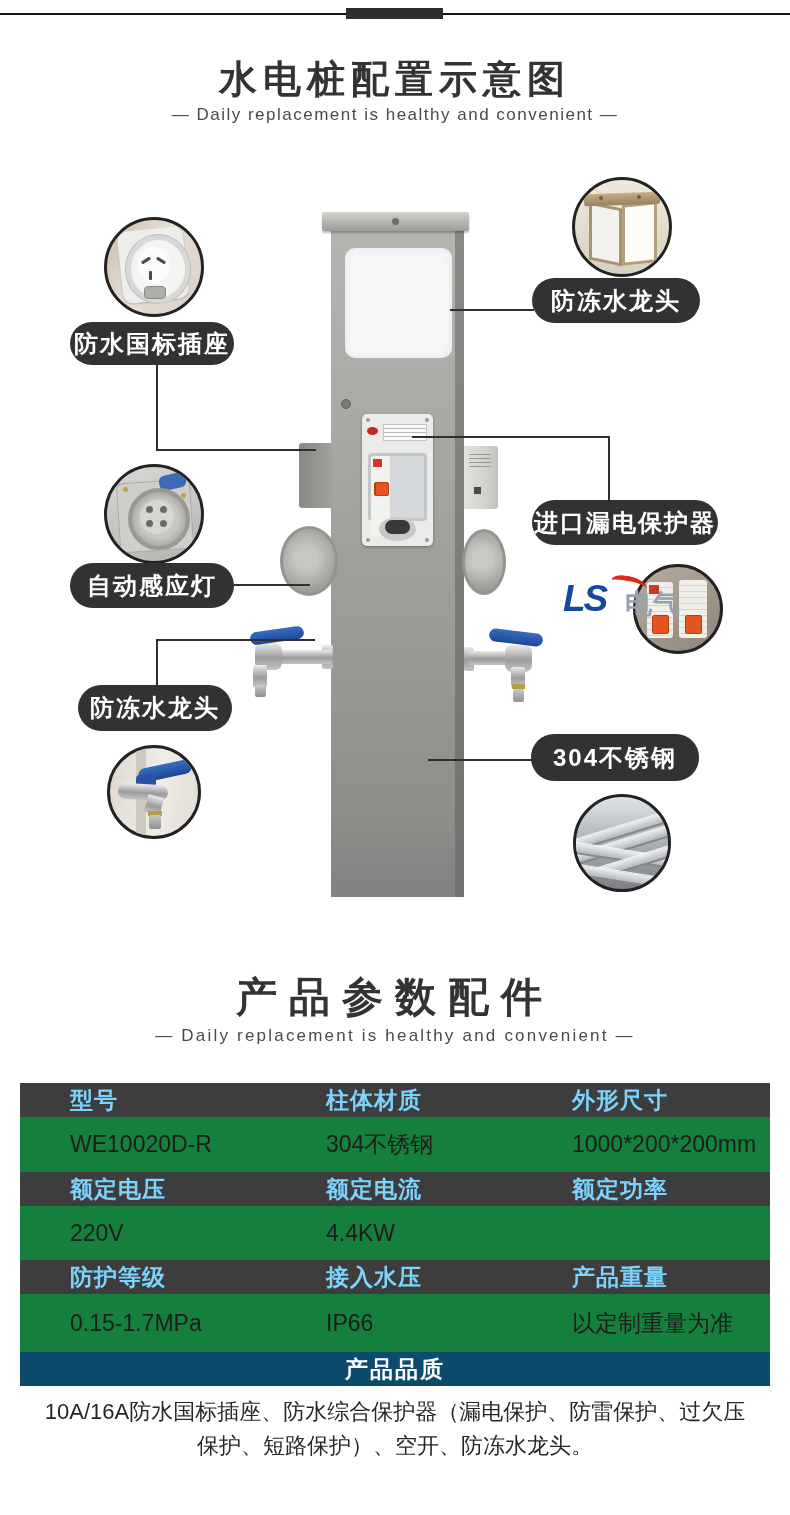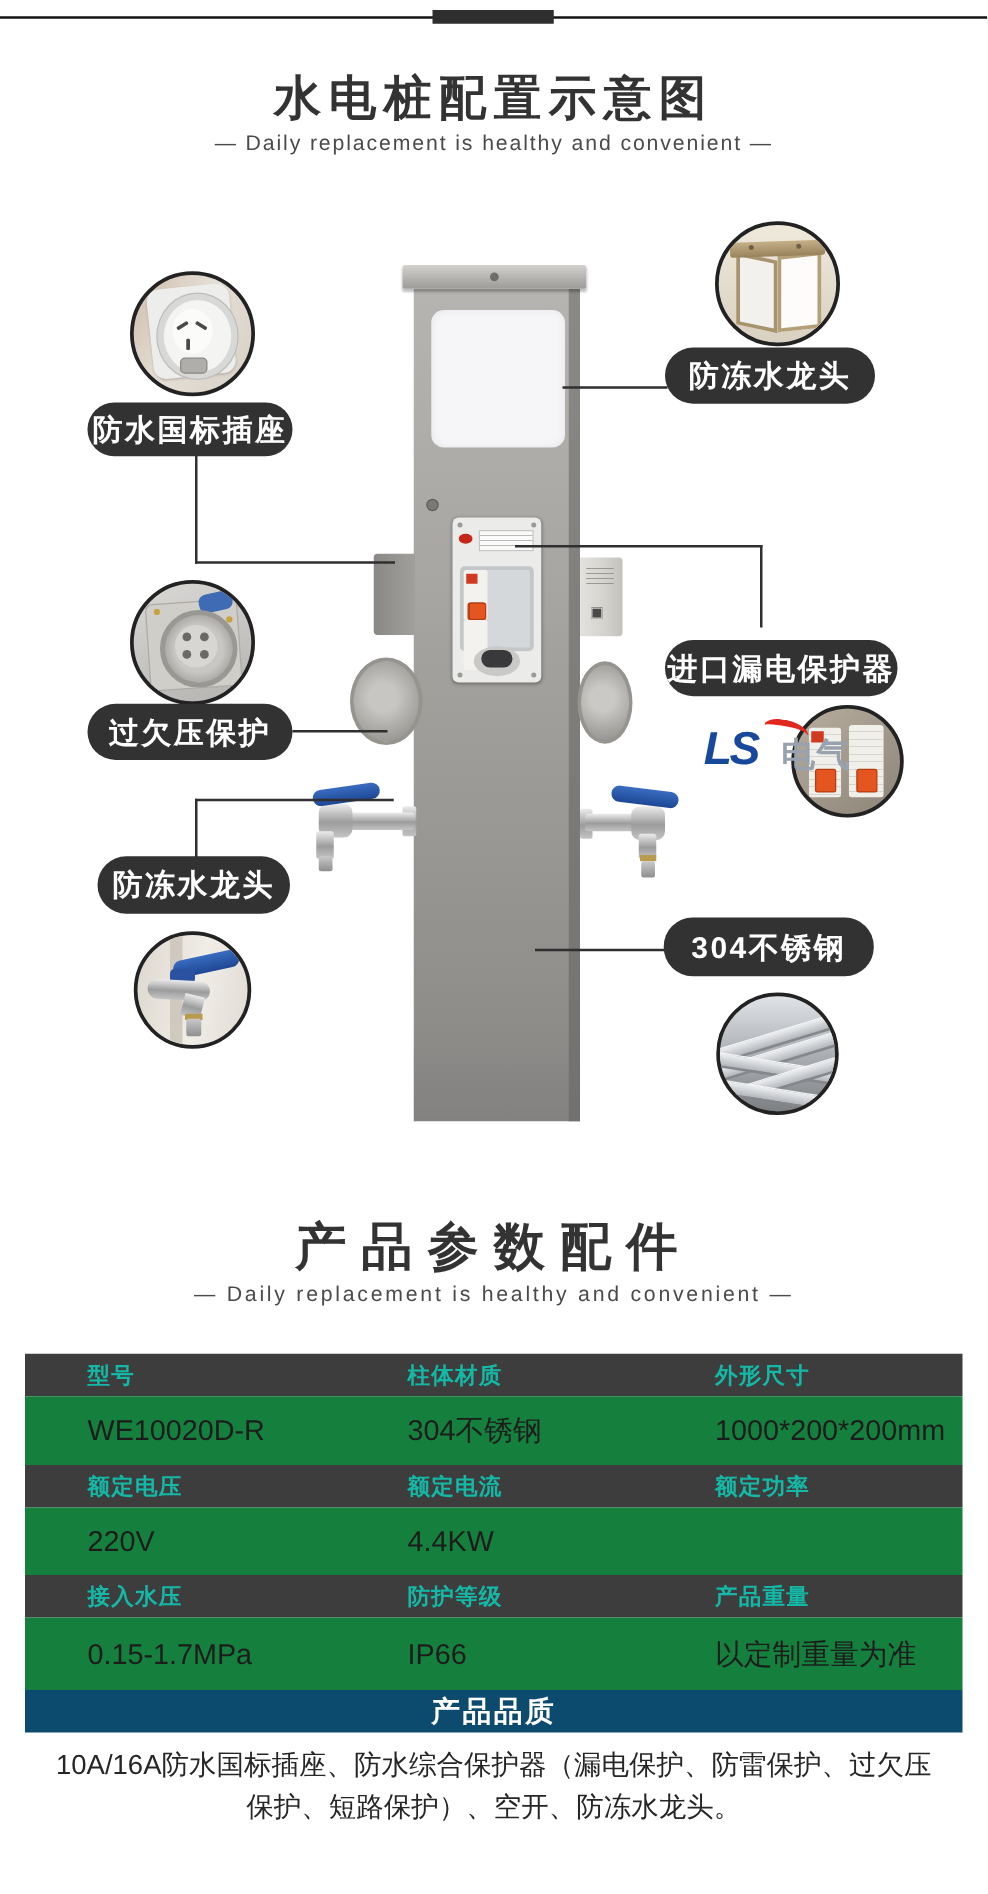--- a/index.html
+++ b/index.html
@@ -159,21 +159,21 @@
   .ls-swoosh{left:48px;top:-2px;width:36px;height:12px;border-top:5px solid #e0281e;
     border-radius:60% 100% 0 0;transform:rotate(8deg);}
   .ls-suffix{left:62px;top:8px;font-size:27px;font-weight:700;color:#98a2ae;letter-spacing:1px;}
 
   
   .spec-table{left:20px;top:1083px;width:750px;}
   .trow{display:flex;align-items:center;padding-left:50px;box-sizing:border-box;width:750px;}
   .trow .cell{flex:0 0 256px;}
   .trow .cell:nth-child(2){flex:0 0 246px;}
   .trow .cell:nth-child(3){flex:1 1 auto;}
-  .thead{background:#3d3d3d;color:#14b8a6;font-weight:700;font-size:18px;letter-spacing:1px;height:34px;}
+  .thead{background:#3d3d3d;color:#7dd3fc;font-weight:700;font-size:23px;letter-spacing:1px;height:34px;}
   .tval{background:#15803d;color:#1c1c1c;font-size:23px;height:55px;}
   .tfull{background:#0c4a6e;color:#ffffff;font-weight:700;font-size:23px;letter-spacing:2px;
     height:34px;display:flex;align-items:center;justify-content:center;width:750px;}
   .quality-text{left:35px;top:1395px;width:720px;text-align:center;font-size:22px;
     line-height:34px;color:#262626;}
 </style>
 </head>
 <body>
 
 <div class="canvas">
@@ -296,24 +296,24 @@
 
   <div class="abs photo-circle c6">
     <div class="c6-bar" style="left:-10px;top:28px;"></div>
     <div class="c6-bar" style="left:-8px;top:42px;"></div>
     <div class="c6-bar c6-bar2" style="left:-10px;top:52px;"></div>
     <div class="c6-bar" style="left:-6px;top:62px;"></div>
     <div class="c6-bar c6-bar2" style="left:-8px;top:74px;"></div>
   </div>
 
   <div class="abs pill" style="left:70px;top:322px;width:164px;height:43px;">防水国标插座</div>
-  <div class="abs pill" style="left:70px;top:563px;width:164px;height:45px;">过欠压保护</div>
+  <div class="abs pill" style="left:70px;top:563px;width:164px;height:45px;">自动感应灯</div>
   <div class="abs pill" style="left:78px;top:685px;width:154px;height:46px;">防冻水龙头</div>
   <div class="abs pill" style="left:532px;top:278px;width:168px;height:45px;">防冻水龙头</div>
-  <div class="abs pill" style="left:532px;top:512px;width:186px;height:45px;">进口漏电保护器</div>
+  <div class="abs pill" style="left:532px;top:500px;width:186px;height:45px;">进口漏电保护器</div>
   <div class="abs pill" style="left:531px;top:734px;width:168px;height:47px;">304不锈钢</div>
 
   <div class="abs ls-logo">
     <span class="ls-text">LS</span>
     <span class="ls-swoosh"></span>
     <span class="ls-suffix">电气</span>
   </div>
 
   <div class="abs sec-title sec-title2">产品参数配件</div>
   <div class="abs sec-sub sec-sub2">—  Daily replacement is healthy and convenient  —</div>
@@ -332,22 +332,22 @@
     <div class="trow thead">
       <span class="cell">额定电压</span>
       <span class="cell">额定电流</span>
       <span class="cell">额定功率</span>
     </div>
     <div class="trow tval" style="height:54px;">
       <span class="cell">220V</span>
       <span class="cell">4.4KW</span>
     </div>
     <div class="trow thead">
+      <span class="cell">防护等级</span>
       <span class="cell">接入水压</span>
-      <span class="cell">防护等级</span>
       <span class="cell">产品重量</span>
     </div>
     <div class="trow tval" style="height:58px;">
       <span class="cell">0.15-1.7MPa</span>
       <span class="cell">IP66</span>
       <span class="cell">以定制重量为准</span>
     </div>
     <div class="tfull">产品品质</div>
   </div>
 

